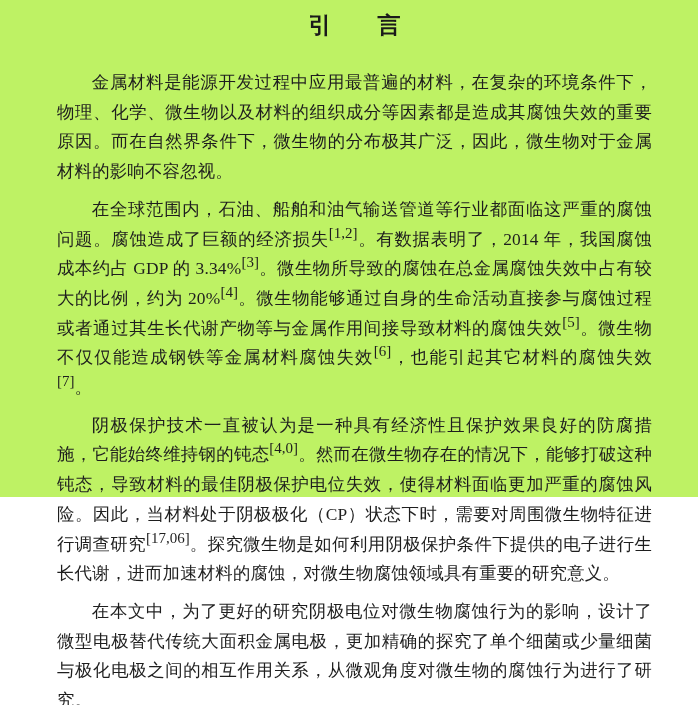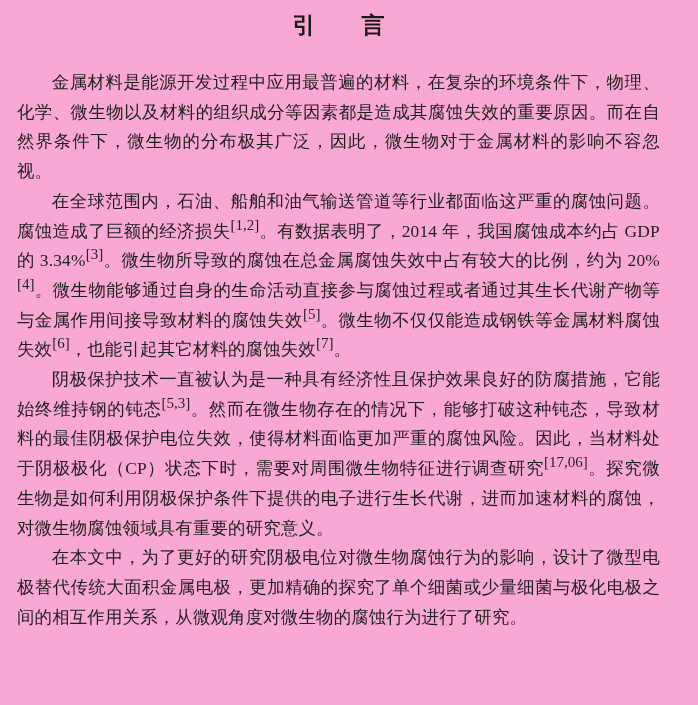--- a/index.html
+++ b/index.html
@@ -8,36 +8,36 @@
     background: #ffffff;
   }
   body {
     width: 698px;
     height: 705px;
     overflow: hidden;
   }
   .page {
     box-sizing: border-box;
     width: 698px;
-    height: 705px;
-    padding: 10px 38px 0 17px;
-    background: #f9a8d4;
+    height: 497px;
+    padding: 10px 38px 0 49px;
+    background: #bef264;
     font-family: "Liberation Serif", "DejaVu Serif", serif;
     color: #1e1e1e;
   }
   .title {
     font-size: 23px;
     font-weight: 700;
     text-align: center;
     margin: 0 0 26px 0;
     line-height: 32px;
     color: #1a1a1a;
   }
   .para {
-    margin: 0;
+    margin: 8px;
     font-size: 17.4px;
     line-height: 29.7px;
     text-align: justify;
     text-indent: 2em;
     letter-spacing: 0.2px;
     word-break: break-all;
   }
   sup.ref {
     font-size: 15px;
     line-height: 0;
@@ -45,15 +45,15 @@
     letter-spacing: 0;
   }
 </style>
 </head>
 <body>
 
 <div class="page">
   <h1 class="title">引　　言</h1>
   <p class="para">金属材料是能源开发过程中应用最普遍的材料，在复杂的环境条件下，物理、化学、微生物以及材料的组织成分等因素都是造成其腐蚀失效的重要原因。而在自然界条件下，微生物的分布极其广泛，因此，微生物对于金属材料的影响不容忽视。</p>
   <p class="para">在全球范围内，石油、船舶和油气输送管道等行业都面临这严重的腐蚀问题。腐蚀造成了巨额的经济损失<sup class="ref">[1,2]</sup>。有数据表明了，2014 年，我国腐蚀成本约占 GDP 的 3.34%<sup class="ref">[3]</sup>。微生物所导致的腐蚀在总金属腐蚀失效中占有较大的比例，约为 20%<sup class="ref">[4]</sup>。微生物能够通过自身的生命活动直接参与腐蚀过程或者通过其生长代谢产物等与金属作用间接导致材料的腐蚀失效<sup class="ref">[5]</sup>。微生物不仅仅能造成钢铁等金属材料腐蚀失效<sup class="ref">[6]</sup>，也能引起其它材料的腐蚀失效<sup class="ref">[7]</sup>。</p>
-  <p class="para">阴极保护技术一直被认为是一种具有经济性且保护效果良好的防腐措施，它能始终维持钢的钝态<sup class="ref">[5,3]</sup>。然而在微生物存在的情况下，能够打破这种钝态，导致材料的最佳阴极保护电位失效，使得材料面临更加严重的腐蚀风险。因此，当材料处于阴极极化（CP）状态下时，需要对周围微生物特征进行调查研究<sup class="ref">[17,06]</sup>。探究微生物是如何利用阴极保护条件下提供的电子进行生长代谢，进而加速材料的腐蚀，对微生物腐蚀领域具有重要的研究意义。</p>
+  <p class="para">阴极保护技术一直被认为是一种具有经济性且保护效果良好的防腐措施，它能始终维持钢的钝态<sup class="ref">[4,0]</sup>。然而在微生物存在的情况下，能够打破这种钝态，导致材料的最佳阴极保护电位失效，使得材料面临更加严重的腐蚀风险。因此，当材料处于阴极极化（CP）状态下时，需要对周围微生物特征进行调查研究<sup class="ref">[17,06]</sup>。探究微生物是如何利用阴极保护条件下提供的电子进行生长代谢，进而加速材料的腐蚀，对微生物腐蚀领域具有重要的研究意义。</p>
   <p class="para">在本文中，为了更好的研究阴极电位对微生物腐蚀行为的影响，设计了微型电极替代传统大面积金属电极，更加精确的探究了单个细菌或少量细菌与极化电极之间的相互作用关系，从微观角度对微生物的腐蚀行为进行了研究。</p>
 </div>
 
 </body></html>

